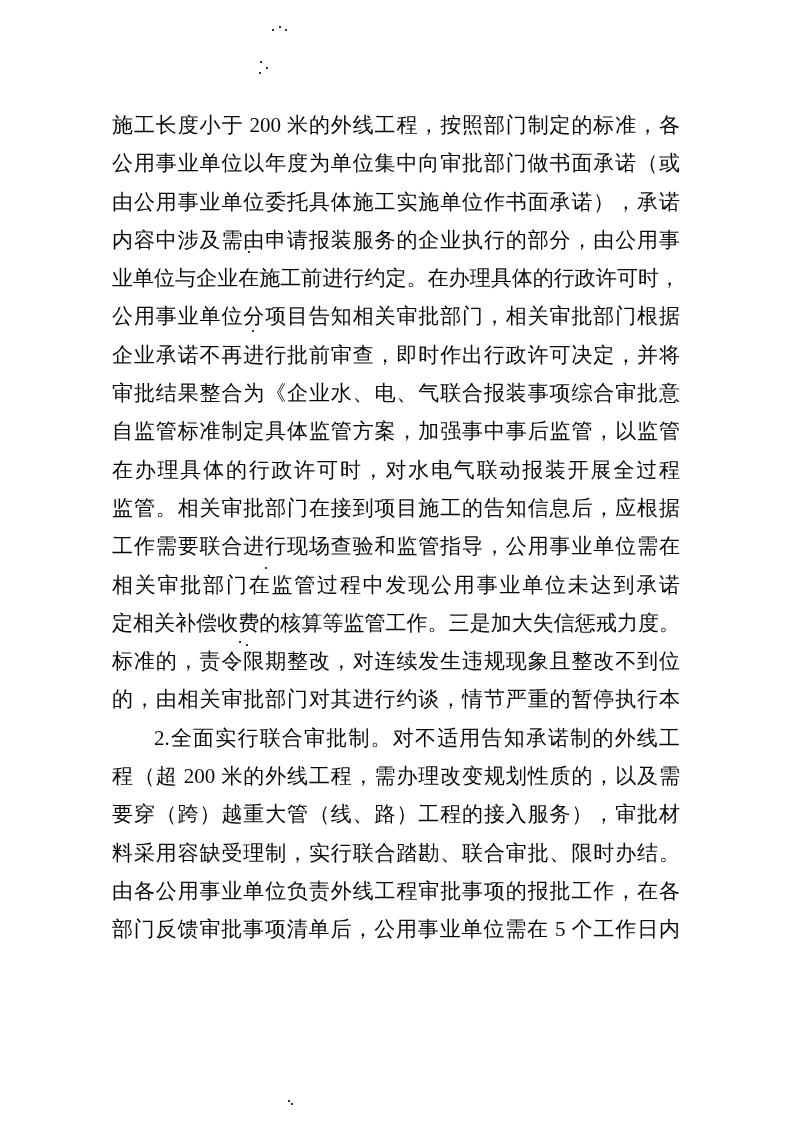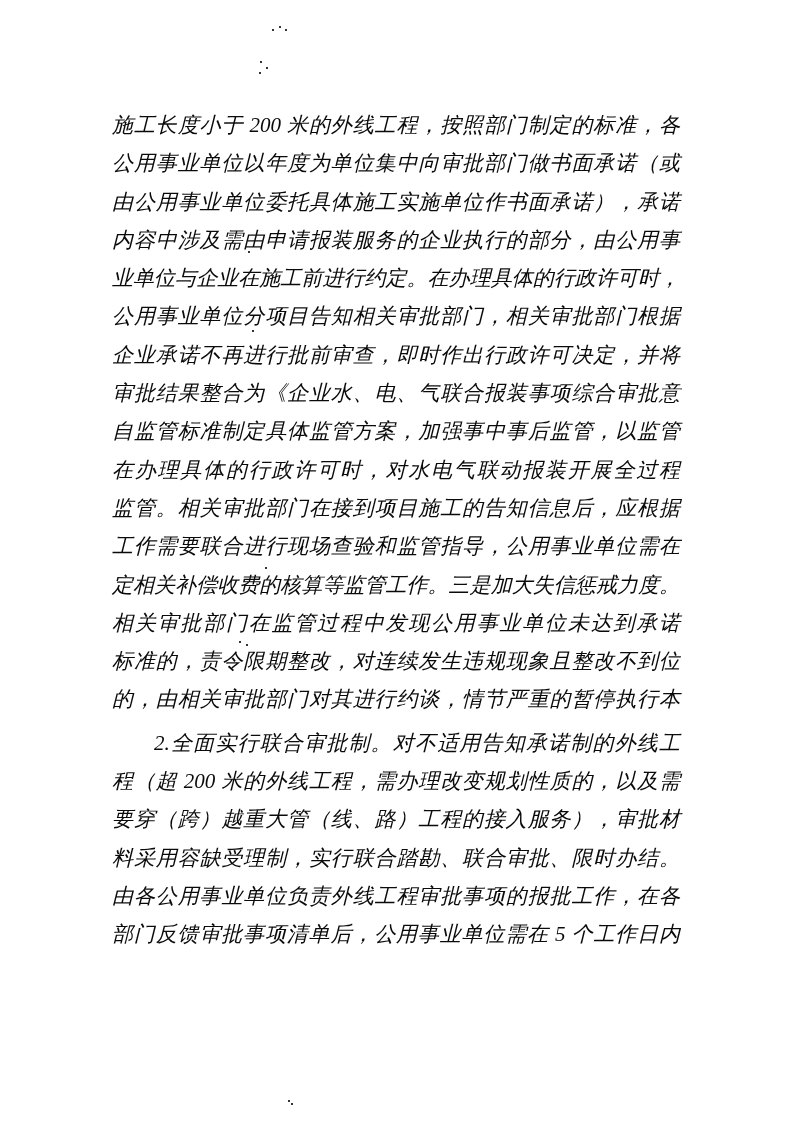--- a/index.html
+++ b/index.html
@@ -7,39 +7,37 @@
     padding: 0;
     background: #ffffff;
   }
   .page {
     position: relative;
     width: 792px;
     height: 1123px;
     background: #ffffff;
     overflow: hidden;
     font-family: "Liberation Serif", serif;
-    font-style: italic;
   }
   .text-block {
     position: absolute;
     left: 112px;
     top: 106px;
     width: 568px;
     color: #0a0a0a;
     font-size: 21px;
     line-height: 38.3px;
     font-weight: 400;
     letter-spacing: 0;
   }
   .para {
     margin: 0;
     padding: 0;
   }
   .para.second {
-    margin-top: 5px;
   }
   .line {
     text-align: justify;
     text-align-last: justify;
     text-justify: inter-ideograph;
     white-space: normal;
     height: 38.3px;
     overflow: visible;
   }
   .line.para-end {
@@ -84,22 +82,22 @@
       <div class="line">由公用事业单位委托具体施工实施单位作书面承诺），承诺</div>
       <div class="line">内容中涉及需由申请报装服务的企业执行的部分，由公用事</div>
       <div class="line">业单位与企业在施工前进行约定。在办理具体的行政许可时，</div>
       <div class="line">公用事业单位分项目告知相关审批部门，相关审批部门根据</div>
       <div class="line">企业承诺不再进行批前审查，即时作出行政许可决定，并将</div>
       <div class="line">审批结果整合为《企业水、电、气联合报装事项综合审批意</div>
       <div class="line">自监管标准制定具体监管方案，加强事中事后监管，以监管</div>
       <div class="line">在办理具体的行政许可时，对水电气联动报装开展全过程</div>
       <div class="line">监管。相关审批部门在接到项目施工的告知信息后，应根据</div>
       <div class="line">工作需要联合进行现场查验和监管指导，公用事业单位需在</div>
+      <div class="line">相关审批部门在监管过程中发现公用事业单位未达到承诺</div>
       <div class="line">定相关补偿收费的核算等监管工作。三是加大失信惩戒力度。</div>
-      <div class="line">相关审批部门在监管过程中发现公用事业单位未达到承诺</div>
       <div class="line">标准的，责令限期整改，对连续发生违规现象且整改不到位</div>
       <div class="line">的，由相关审批部门对其进行约谈，情节严重的暂停执行本</div>
     </div>
 
     <div class="para second">
       <div class="line indent">2.全面实行联合审批制。对不适用告知承诺制的外线工</div>
       <div class="line">程（超 200 米的外线工程，需办理改变规划性质的，以及需</div>
       <div class="line">要穿（跨）越重大管（线、路）工程的接入服务），审批材</div>
       <div class="line">料采用容缺受理制，实行联合踏勘、联合审批、限时办结。</div>
       <div class="line">由各公用事业单位负责外线工程审批事项的报批工作，在各</div>

